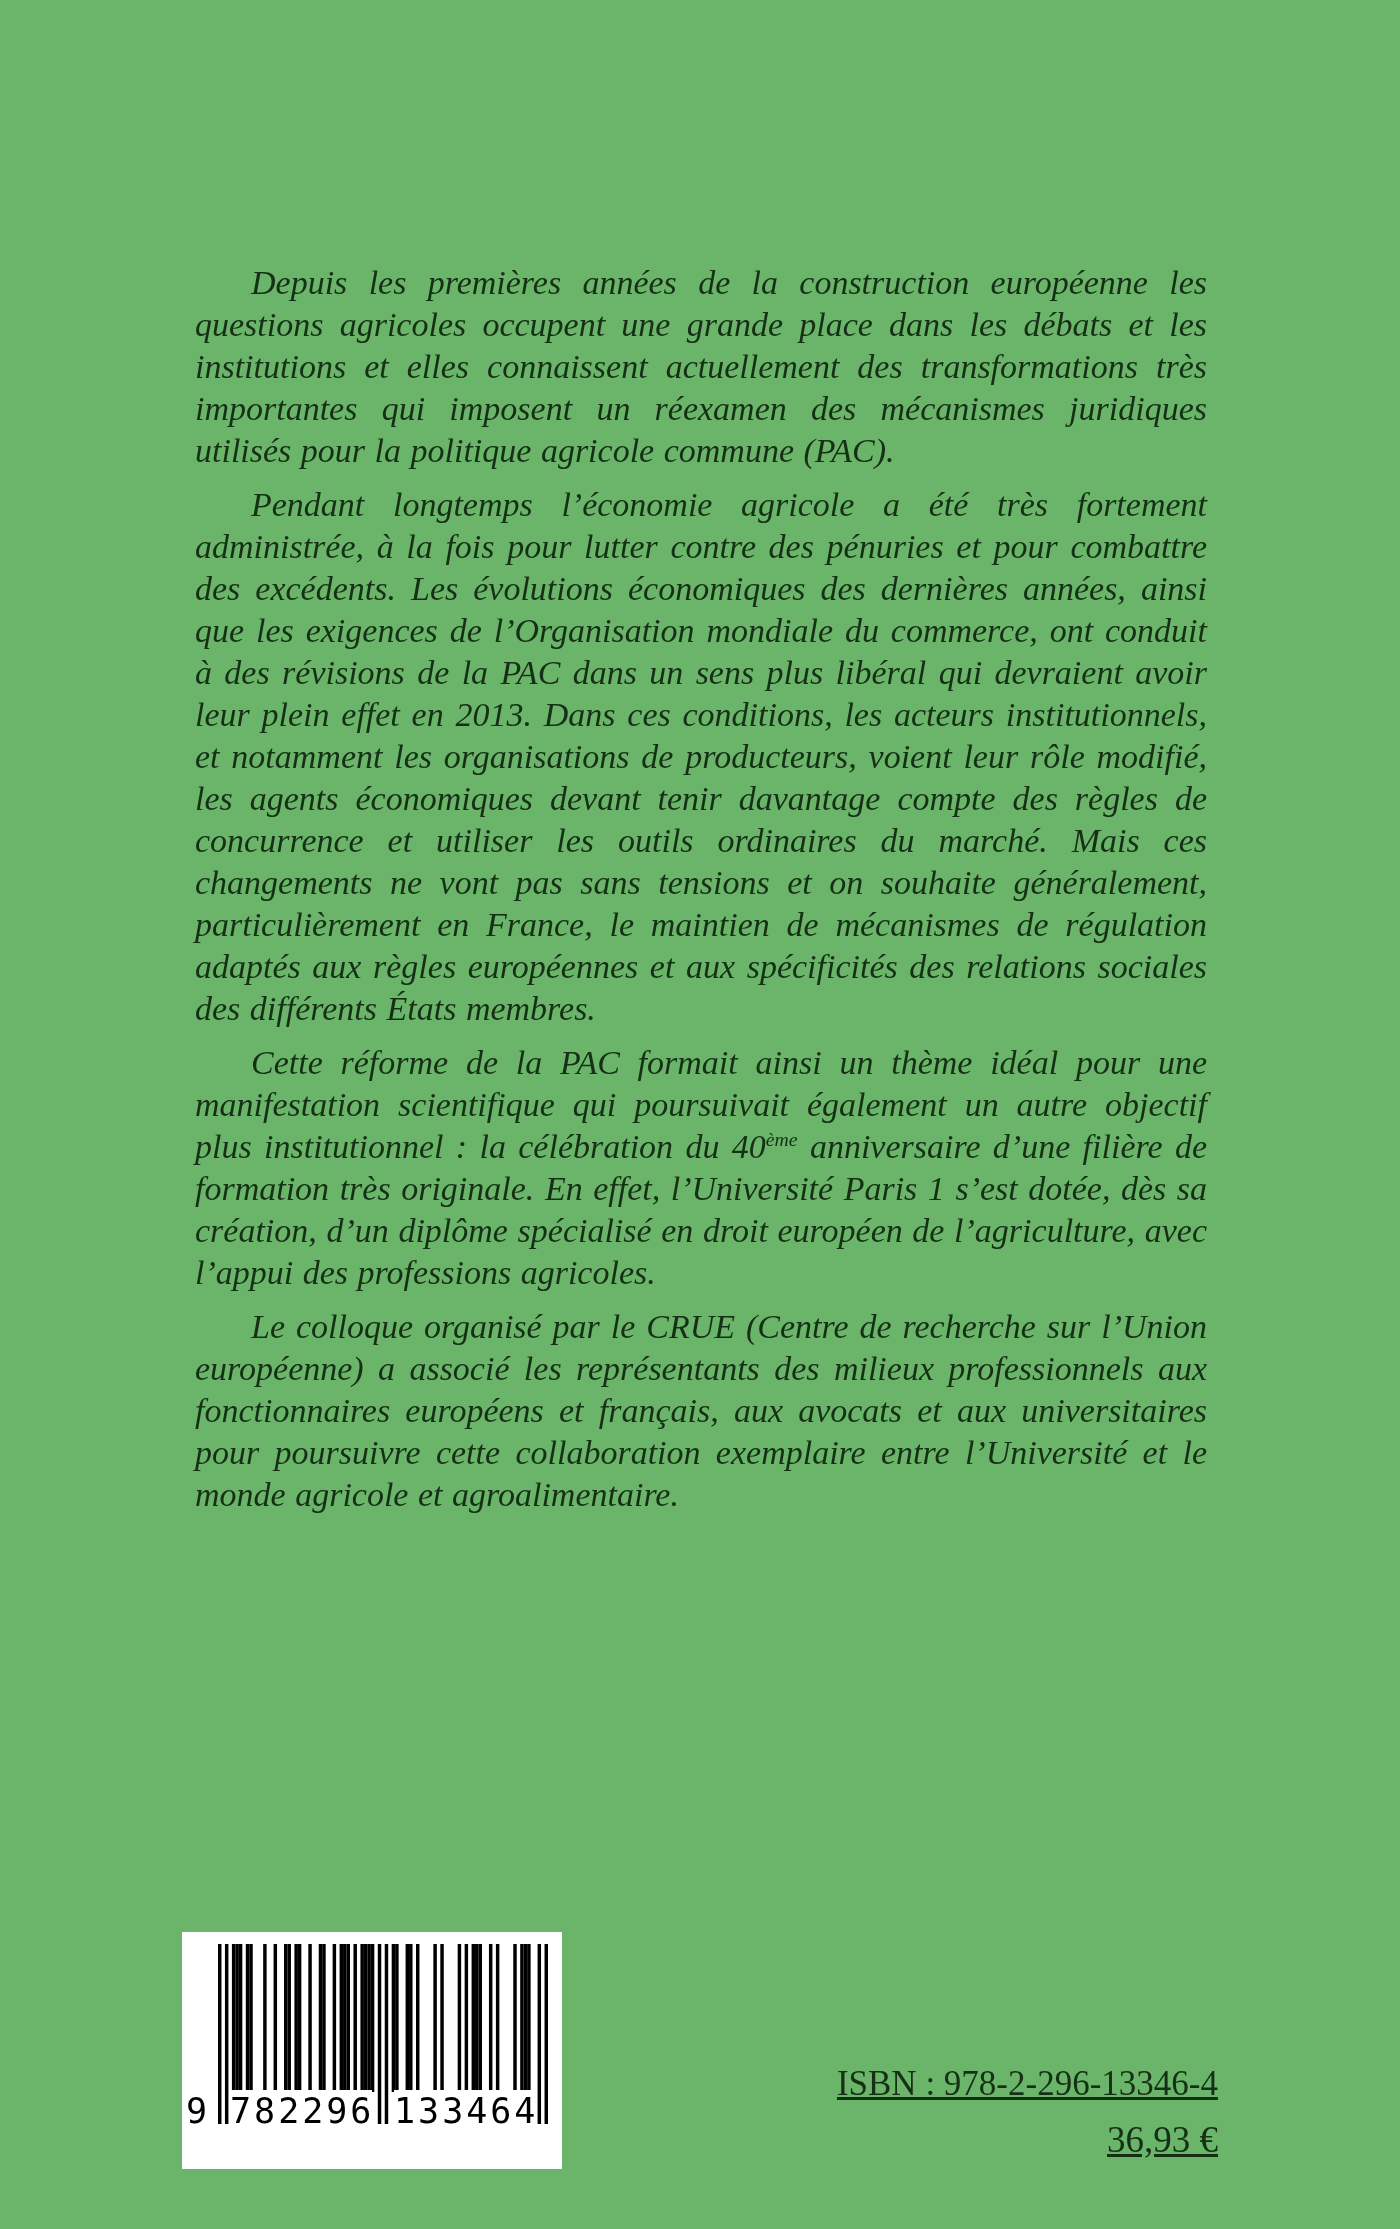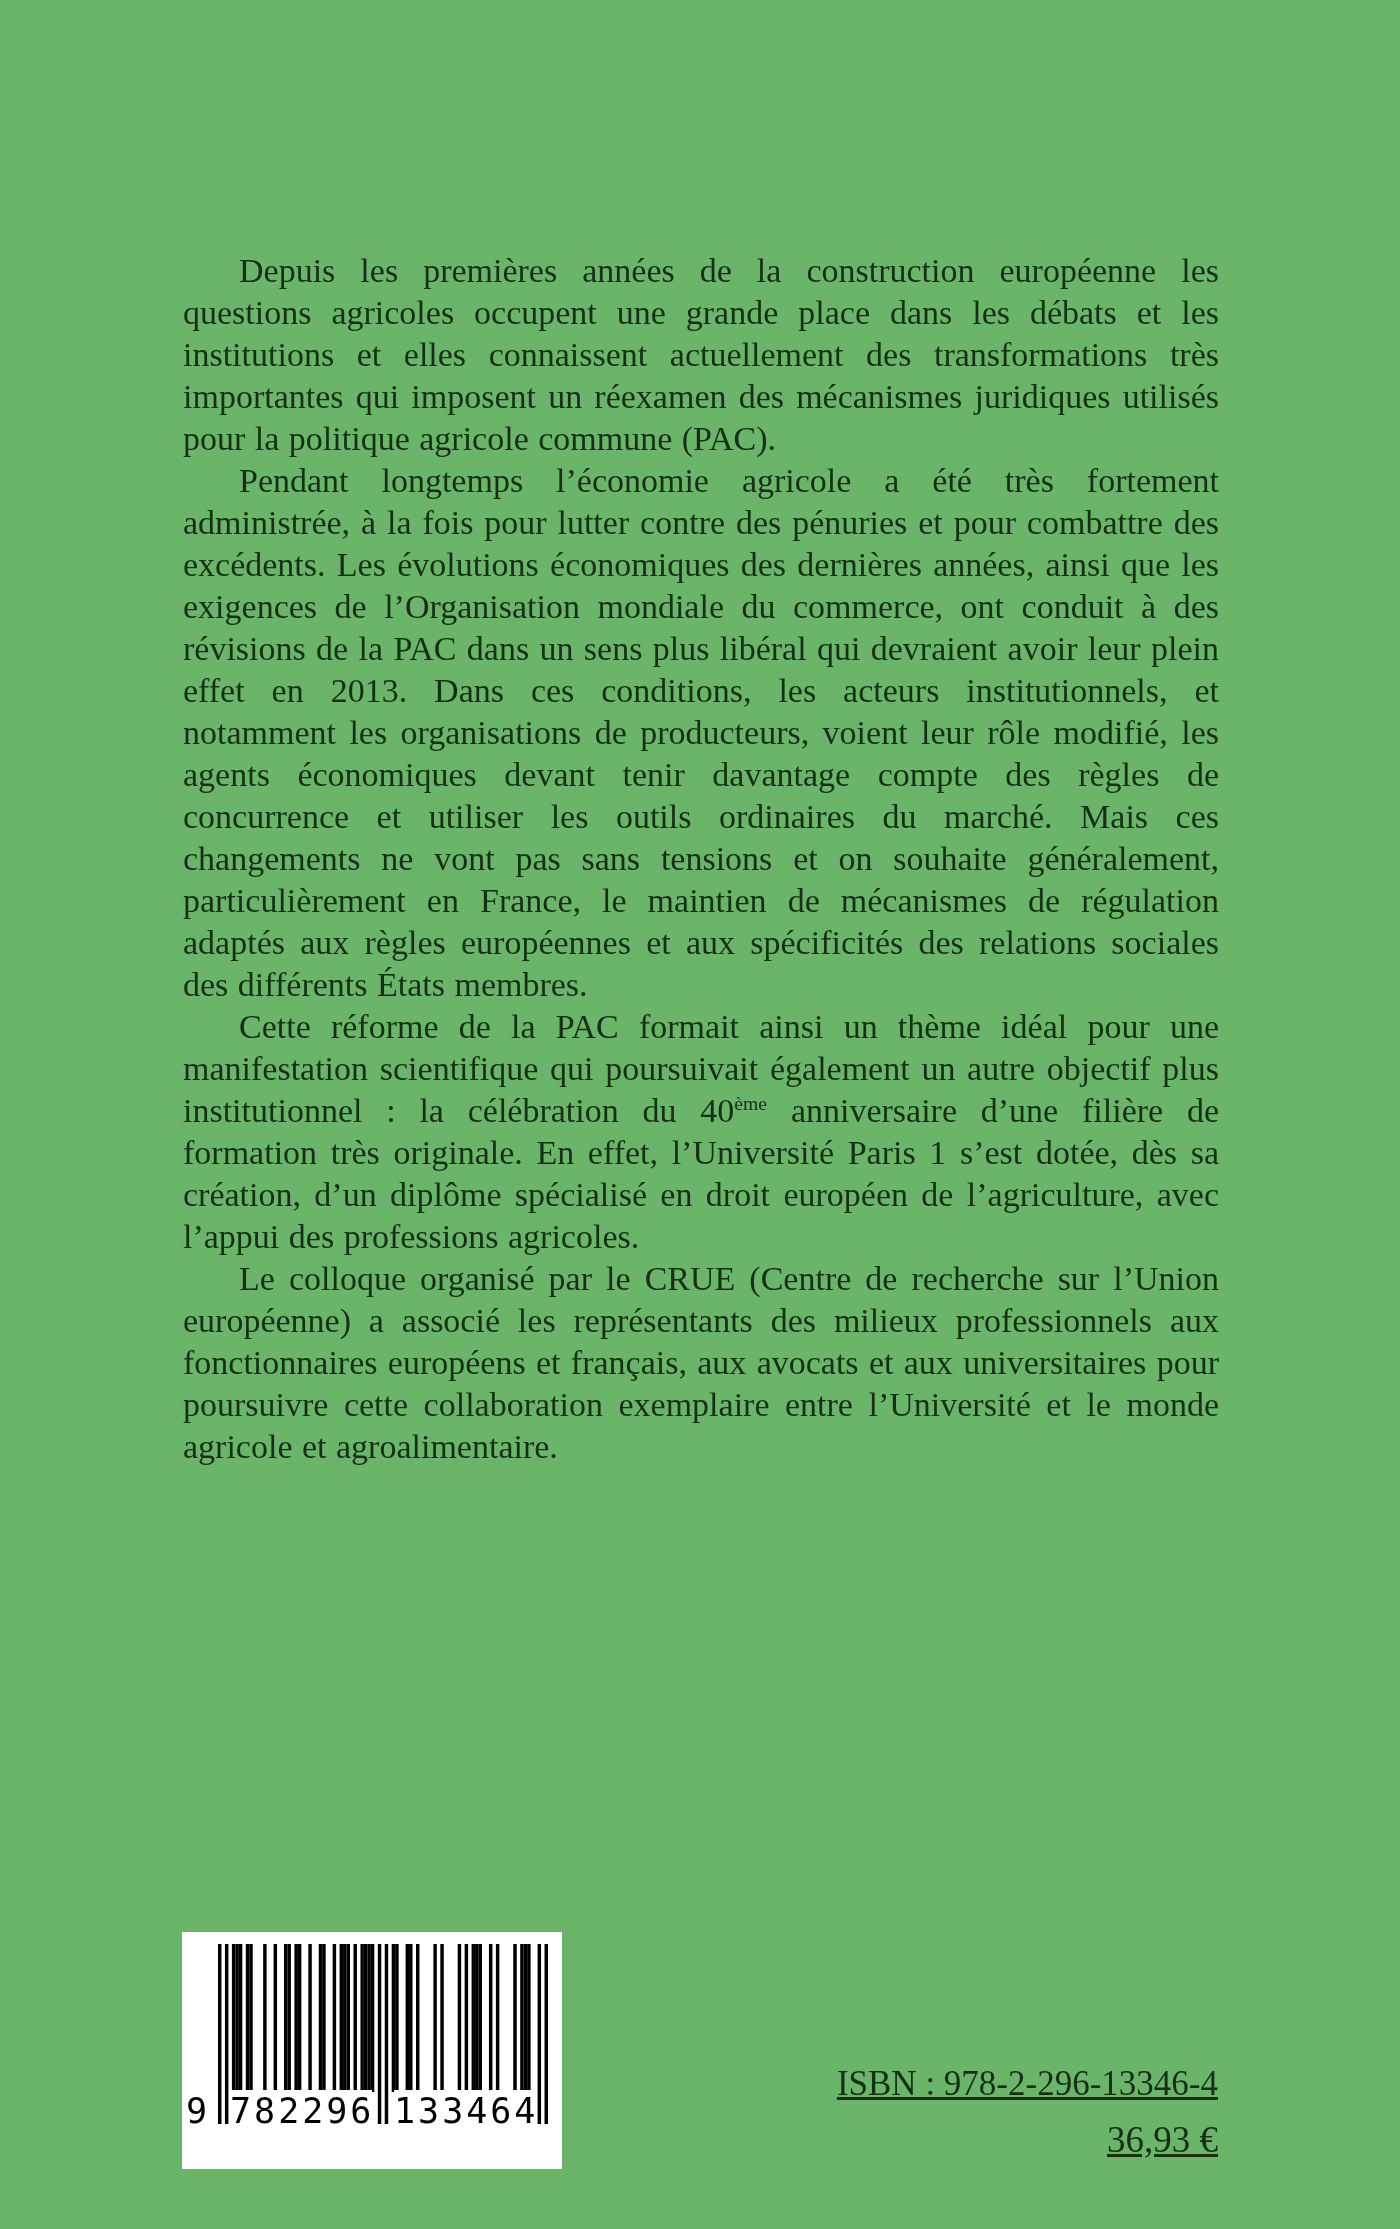--- a/index.html
+++ b/index.html
@@ -16,21 +16,21 @@
   .text-block {
     position:absolute;
     left:183px; top:250px;
     width:1036px;
     color: var(--text, #153015);
     font-size:34px;
     line-height:42px;
     text-align:justify;
     word-spacing:1px;
   }
-  .text-block p { text-indent:56px; margin:0; }
+  .text-block p { text-indent:56px; margin:12px;font-style:italic; }
   .text-block sup { font-size:0.58em; vertical-align:super; line-height:0; }
   .barcode-box {
     position:absolute;
     left:182px; top:1932px;
     width:380px; height:237px;
     background: var(--bc-bg, #ffffff);
   }
   .barcode-box svg {
     position:absolute;
     left:36px; top:12px;

